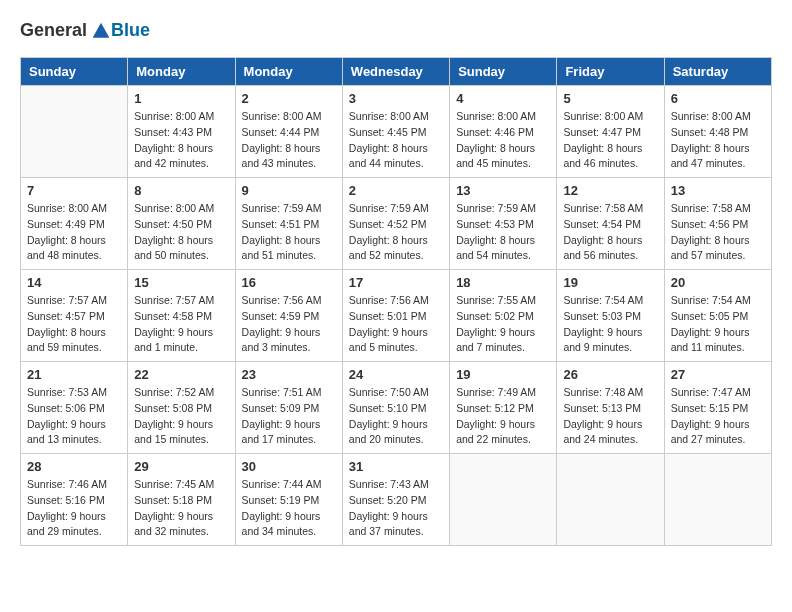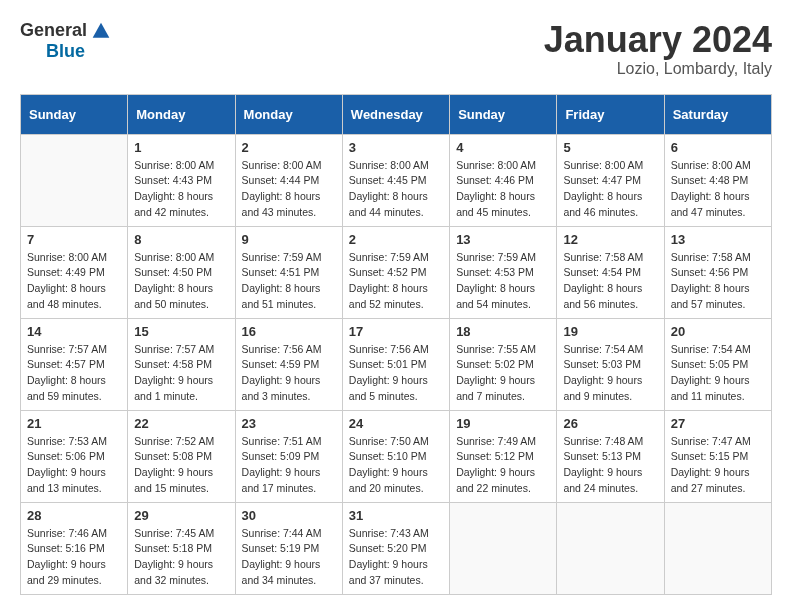--- a/index.html
+++ b/index.html
@@ -11,22 +11,22 @@
       padding: 20px;
     }
     .header {
       display: flex;
       justify-content: space-between;
       align-items: flex-start;
       margin-bottom: 16px;
     }
     .logo {
       display: flex;
-      flex-direction: column;
-      align-items: center;
+      flex-direction: row;
+      align-items: flex-end;
     }
     .logo-text {
       display: flex;
       align-items: center;
       gap: 2px;
     }
     .logo-general {
       font-size: 18px;
       font-weight: bold;
       color: #333;
@@ -56,21 +56,21 @@
     }
     table {
       width: 100%;
       border-collapse: collapse;
     }
     th {
       background-color: #1a5fa8;
       color: #fff;
       font-size: 13px;
       font-weight: bold;
-      padding: 12px 8px;
+      padding: 6px 8px;
       text-align: left;
       border: 1px solid #ccc;
     }
     td {
       border: 1px solid #ccc;
       vertical-align: top;
       padding: 5px 6px;
       font-size: 10.5px;
       color: #333;
       width: calc(100% / 7);
@@ -104,24 +104,20 @@
 <div class="header">
   <div class="logo">
     <div class="logo-text">
       <span class="logo-general">General</span>
       <svg class="logo-icon" viewBox="0 0 24 24">
         <polygon points="12,2 22,20 2,20" fill="#1a5fa8"></polygon>
       </svg>
     </div>
     <span class="logo-blue">Blue</span>
   </div>
-  <div class="title-section">
-    <div class="month-title">January 2024</div>
-    <div class="location">Lozio, Lombardy, Italy</div>
-  </div>
 </div>
 
 <table>
   <thead>
     <tr>
     <th>Sunday</th>
         <th>Monday</th>
         <th>Monday</th>
         <th>Wednesday</th>
         <th>Sunday</th>

